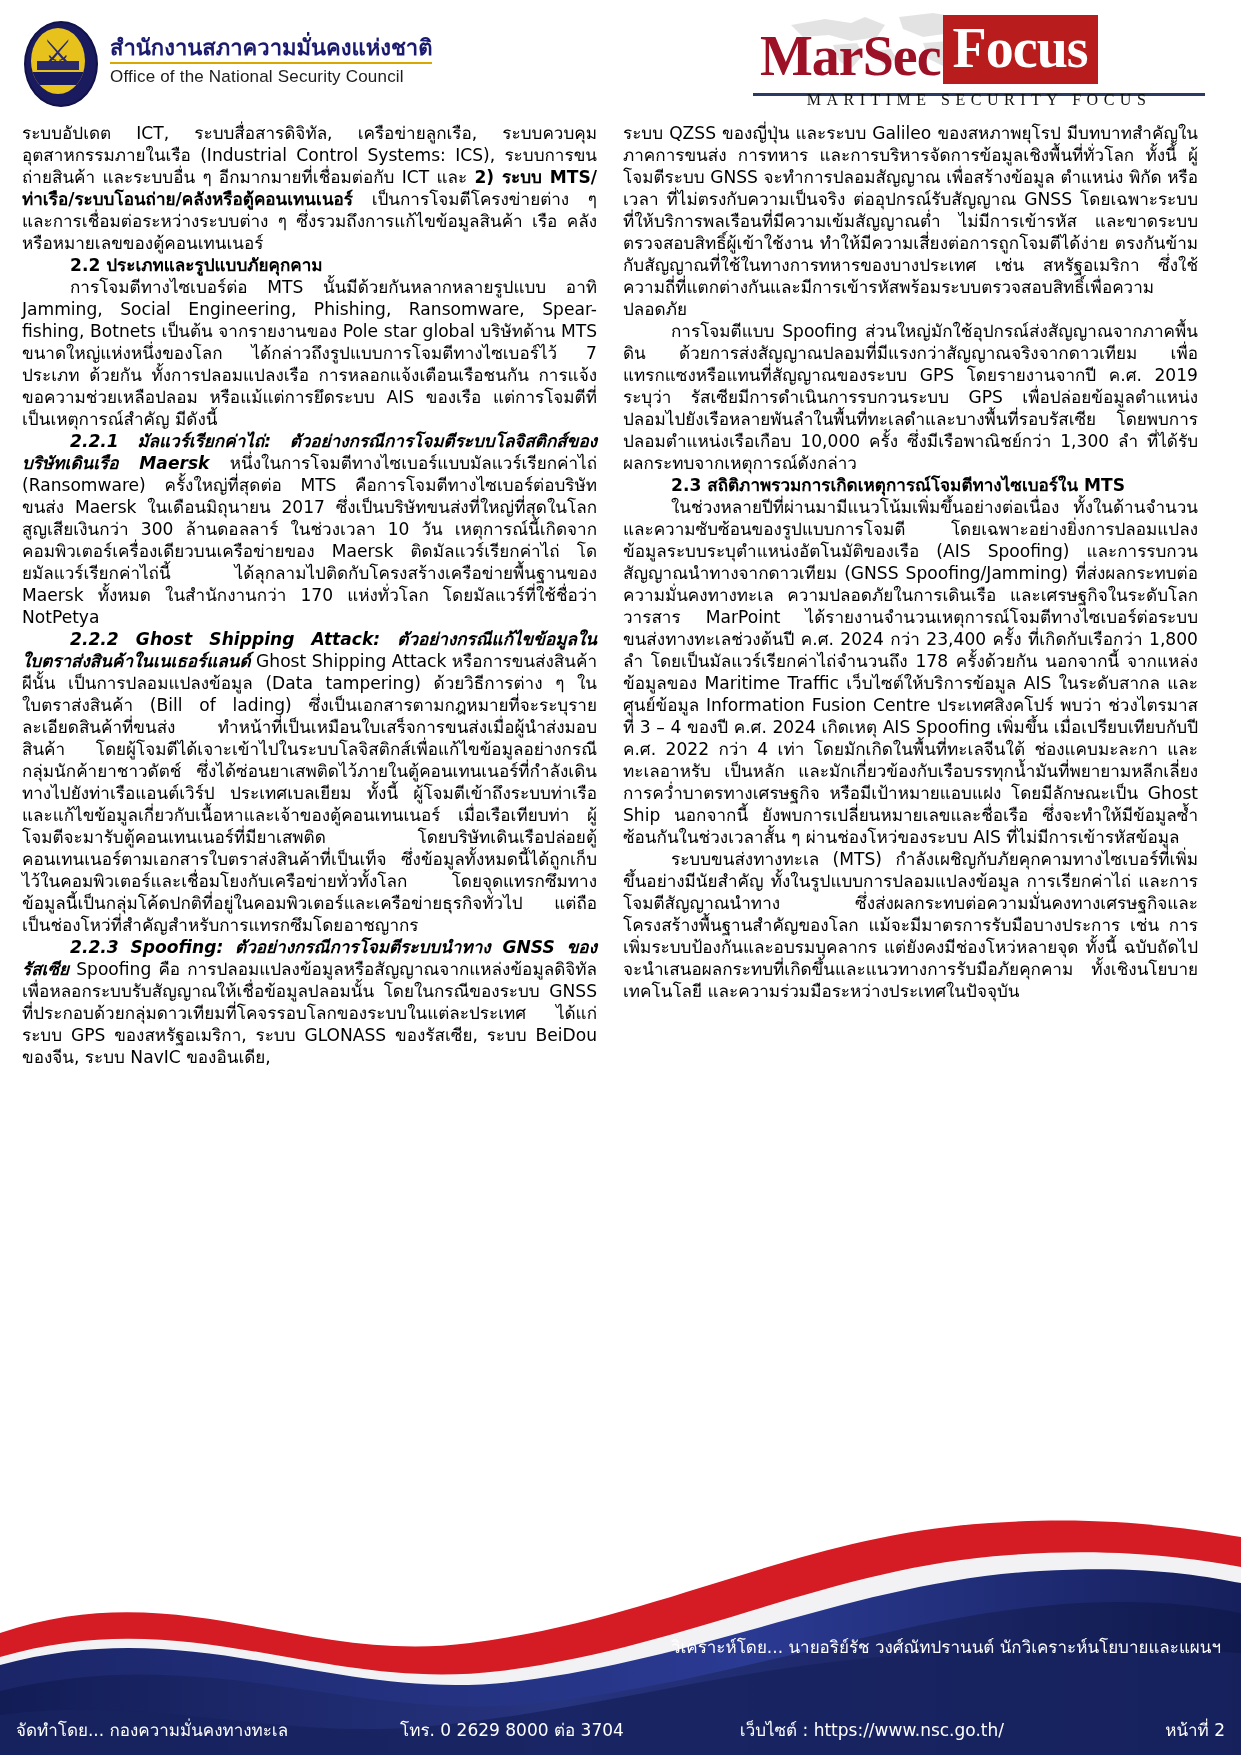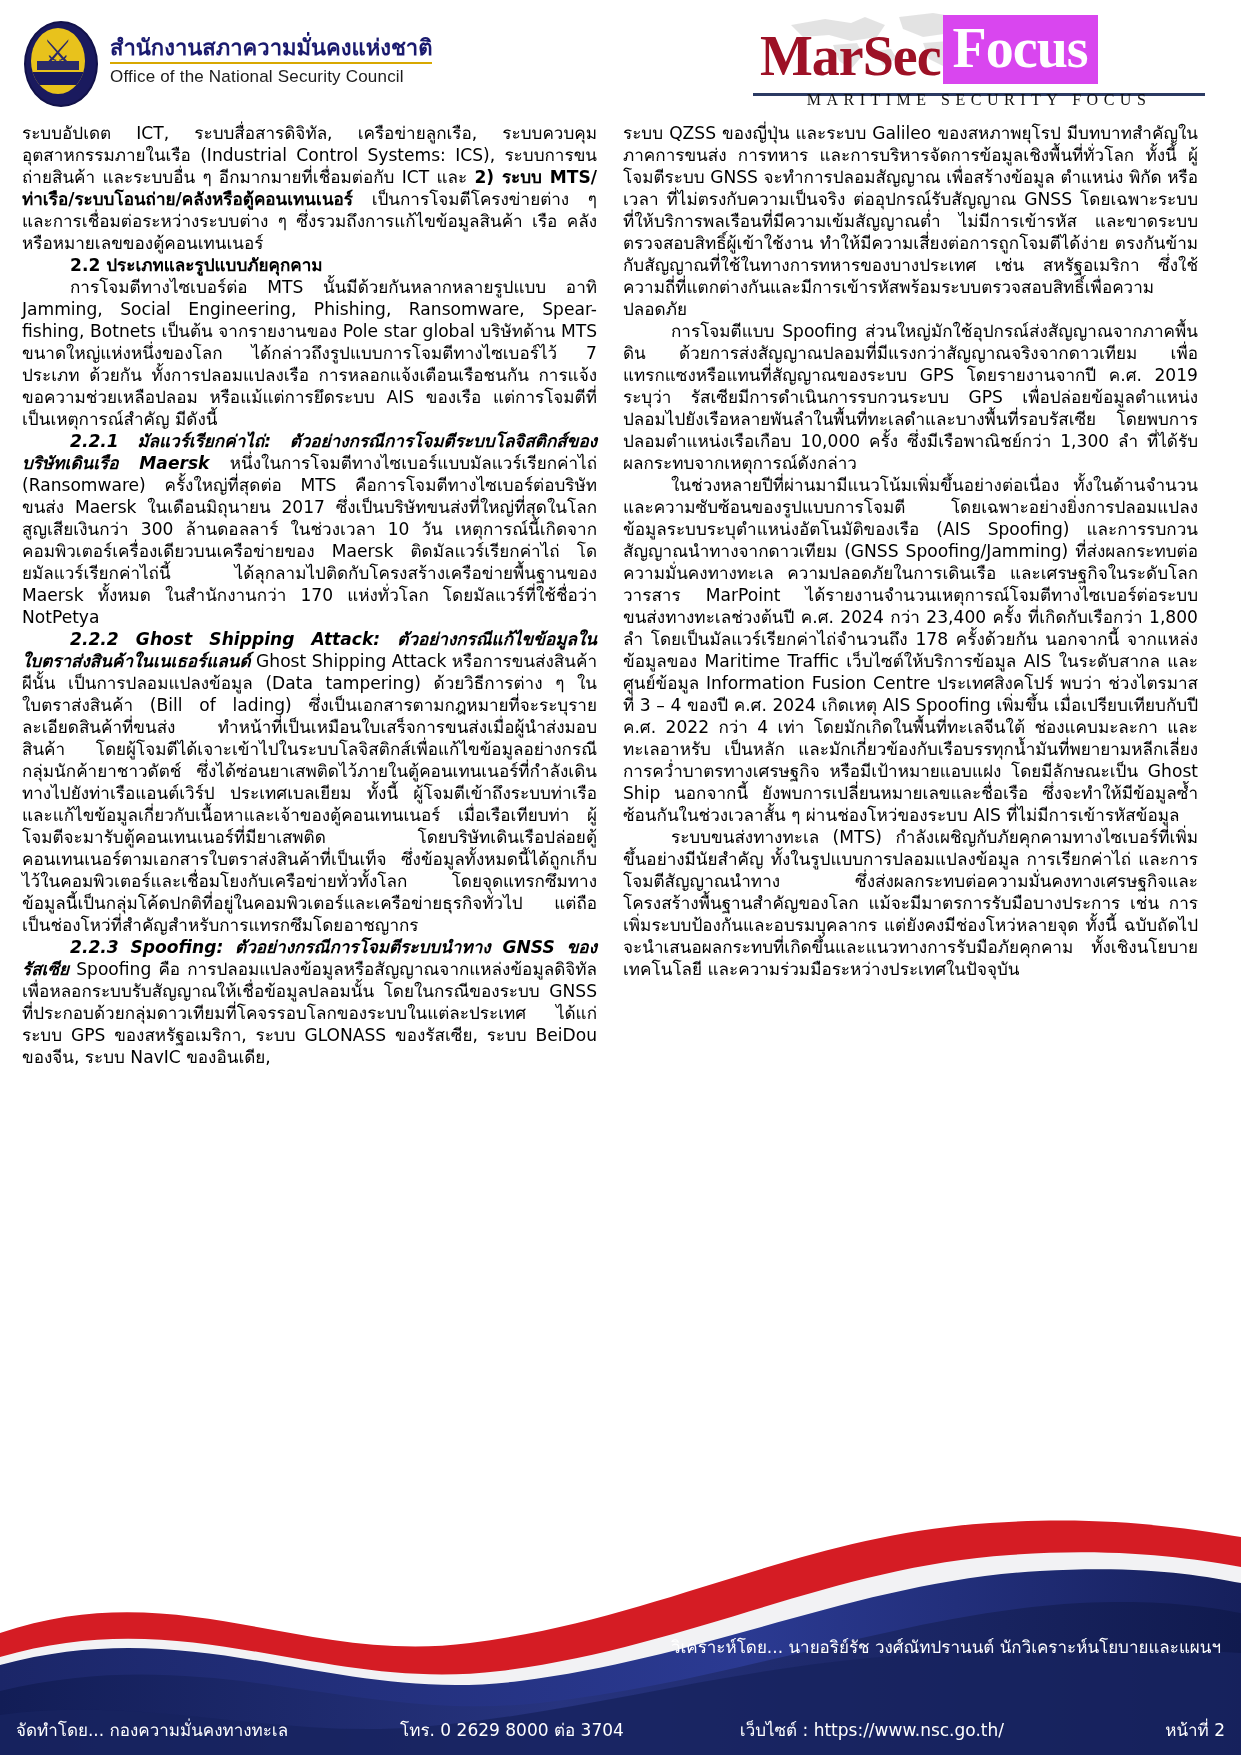--- a/index.html
+++ b/index.html
@@ -126,21 +126,21 @@
   }
   .marsec .marsec-word {
     font-family: "Liberation Serif", "DejaVu Serif", serif;
     font-weight: bold;
     font-size: 56px;
     color: #9d1126;
     line-height: 1;
     letter-spacing: -1px;
   }
   .marsec .focus-box {
-    background: #d946ef;
+    background: #b91c1c;
     color: #ffffff;
     font-family: "Liberation Serif", "DejaVu Serif", serif;
     font-weight: bold;
     font-size: 56px;
     line-height: 1;
     padding: 5px 10px 8px 10px;
     letter-spacing: -1px;
     margin-left: 2px;
   }
   .marsec .rule {
@@ -294,20 +294,21 @@
         <p><span>ระบบอัปเดต ICT, ระบบสื่อสารดิจิทัล, เครือข่ายลูกเรือ, ระบบควบคุมอุตสาหกรรมภายในเรือ (Industrial Control Systems: ICS), ระบบการขนถ่ายสินค้า และระบบอื่น ๆ อีกมากมายที่เชื่อมต่อกับ ICT และ </span><span class="b">2) ระบบ MTS/ท่าเรือ/ระบบโอนถ่าย/คลังหรือตู้คอนเทนเนอร์</span><span> เป็นการโจมตีโครงข่ายต่าง ๆ และการเชื่อมต่อระหว่างระบบต่าง ๆ ซึ่งรวมถึงการแก้ไขข้อมูลสินค้า เรือ คลัง หรือหมายเลขของตู้คอนเทนเนอร์</span></p>
         <p class="heading"><span class="b">2.2 ประเภทและรูปแบบภัยคุกคาม</span></p>
         <p class="indent"><span>การโจมตีทางไซเบอร์ต่อ MTS นั้นมีด้วยกันหลากหลายรูปแบบ อาทิ Jamming, Social Engineering, Phishing, Ransomware, Spear-fishing, Botnets เป็นต้น จากรายงานของ Pole star global บริษัทด้าน MTS ขนาดใหญ่แห่งหนึ่งของโลก ได้กล่าวถึงรูปแบบการโจมตีทางไซเบอร์ไว้ 7 ประเภท ด้วยกัน ทั้งการปลอมแปลงเรือ การหลอกแจ้งเตือนเรือชนกัน การแจ้งขอความช่วยเหลือปลอม หรือแม้แต่การยึดระบบ AIS ของเรือ แต่การโจมตีที่เป็นเหตุการณ์สำคัญ มีดังนี้</span></p>
         <p class="indent"><span class="bi">2.2.1 มัลแวร์เรียกค่าไถ่: ตัวอย่างกรณีการโจมตีระบบโลจิสติกส์ของบริษัทเดินเรือ Maersk</span><span> หนึ่งในการโจมตีทางไซเบอร์แบบมัลแวร์เรียกค่าไถ่ (Ransomware) ครั้งใหญ่ที่สุดต่อ MTS คือการโจมตีทางไซเบอร์ต่อบริษัทขนส่ง Maersk ในเดือนมิถุนายน 2017 ซึ่งเป็นบริษัทขนส่งที่ใหญ่ที่สุดในโลก สูญเสียเงินกว่า 300 ล้านดอลลาร์ ในช่วงเวลา 10 วัน เหตุการณ์นี้เกิดจากคอมพิวเตอร์เครื่องเดียวบนเครือข่ายของ Maersk ติดมัลแวร์เรียกค่าไถ่ โดยมัลแวร์เรียกค่าไถ่นี้ ได้ลุกลามไปติดกับโครงสร้างเครือข่ายพื้นฐานของ Maersk ทั้งหมด ในสำนักงานกว่า 170 แห่งทั่วโลก โดยมัลแวร์ที่ใช้ชื่อว่า NotPetya</span></p>
         <p class="indent"><span class="bi">2.2.2 Ghost Shipping Attack: ตัวอย่างกรณีแก้ไขข้อมูลในใบตราส่งสินค้าในเนเธอร์แลนด์</span><span> Ghost Shipping Attack หรือการขนส่งสินค้าผีนั้น เป็นการปลอมแปลงข้อมูล (Data tampering) ด้วยวิธีการต่าง ๆ ในใบตราส่งสินค้า (Bill of lading) ซึ่งเป็นเอกสารตามกฎหมายที่จะระบุรายละเอียดสินค้าที่ขนส่ง ทำหน้าที่เป็นเหมือนใบเสร็จการขนส่งเมื่อผู้นำส่งมอบสินค้า โดยผู้โจมตีได้เจาะเข้าไปในระบบโลจิสติกส์เพื่อแก้ไขข้อมูลอย่างกรณีกลุ่มนักค้ายาชาวดัตช์ ซึ่งได้ซ่อนยาเสพติดไว้ภายในตู้คอนเทนเนอร์ที่กำลังเดินทางไปยังท่าเรือแอนต์เวิร์ป ประเทศเบลเยียม ทั้งนี้ ผู้โจมตีเข้าถึงระบบท่าเรือและแก้ไขข้อมูลเกี่ยวกับเนื้อหาและเจ้าของตู้คอนเทนเนอร์ เมื่อเรือเทียบท่า ผู้โจมตีจะมารับตู้คอนเทนเนอร์ที่มียาเสพติด โดยบริษัทเดินเรือปล่อยตู้คอนเทนเนอร์ตามเอกสารใบตราส่งสินค้าที่เป็นเท็จ ซึ่งข้อมูลทั้งหมดนี้ได้ถูกเก็บไว้ในคอมพิวเตอร์และเชื่อมโยงกับเครือข่ายทั่วทั้งโลก โดยจุดแทรกซึมทางข้อมูลนี้เป็นกลุ่มโค้ดปกติที่อยู่ในคอมพิวเตอร์และเครือข่ายธุรกิจทั่วไป แต่ถือเป็นช่องโหว่ที่สำคัญสำหรับการแทรกซึมโดยอาชญากร</span></p>
         <p class="indent"><span class="bi">2.2.3 Spoofing: ตัวอย่างกรณีการโจมตีระบบนำทาง GNSS ของรัสเซีย</span><span> Spoofing คือ การปลอมแปลงข้อมูลหรือสัญญาณจากแหล่งข้อมูลดิจิทัล เพื่อหลอกระบบรับสัญญาณให้เชื่อข้อมูลปลอมนั้น โดยในกรณีของระบบ GNSS ที่ประกอบด้วยกลุ่มดาวเทียมที่โคจรรอบโลกของระบบในแต่ละประเทศ ได้แก่ ระบบ GPS ของสหรัฐอเมริกา, ระบบ GLONASS ของรัสเซีย, ระบบ BeiDou ของจีน, ระบบ NavIC ของอินเดีย,</span></p>
       </div>
     <div class="col" id="right-col">
         <p><span>ระบบ QZSS ของญี่ปุ่น และระบบ Galileo ของสหภาพยุโรป มีบทบาทสำคัญในภาคการขนส่ง การทหาร และการบริหารจัดการข้อมูลเชิงพื้นที่ทั่วโลก ทั้งนี้ ผู้โจมตีระบบ GNSS จะทำการปลอมสัญญาณ เพื่อสร้างข้อมูล ตำแหน่ง พิกัด หรือเวลา ที่ไม่ตรงกับความเป็นจริง ต่ออุปกรณ์รับสัญญาณ GNSS โดยเฉพาะระบบที่ให้บริการพลเรือนที่มีความเข้มสัญญาณต่ำ ไม่มีการเข้ารหัส และขาดระบบตรวจสอบสิทธิ์ผู้เข้าใช้งาน ทำให้มีความเสี่ยงต่อการถูกโจมตีได้ง่าย ตรงกันข้ามกับสัญญาณที่ใช้ในทางการทหารของบางประเทศ เช่น สหรัฐอเมริกา ซึ่งใช้ความถี่ที่แตกต่างกันและมีการเข้ารหัสพร้อมระบบตรวจสอบสิทธิ์เพื่อความปลอดภัย</span></p>
         <p class="indent"><span>การโจมตีแบบ Spoofing ส่วนใหญ่มักใช้อุปกรณ์ส่งสัญญาณจากภาคพื้นดิน ด้วยการส่งสัญญาณปลอมที่มีแรงกว่าสัญญาณจริงจากดาวเทียม เพื่อแทรกแซงหรือแทนที่สัญญาณของระบบ GPS โดยรายงานจากปี ค.ศ. 2019 ระบุว่า รัสเซียมีการดำเนินการรบกวนระบบ GPS เพื่อปล่อยข้อมูลตำแหน่งปลอมไปยังเรือหลายพันลำในพื้นที่ทะเลดำและบางพื้นที่รอบรัสเซีย โดยพบการปลอมตำแหน่งเรือเกือบ 10,000 ครั้ง ซึ่งมีเรือพาณิชย์กว่า 1,300 ลำ ที่ได้รับผลกระทบจากเหตุการณ์ดังกล่าว</span></p>
+        <p class="heading"><span class="b">2.3 สถิติภาพรวมการเกิดเหตุการณ์โจมตีทางไซเบอร์ใน MTS</span></p>
         <p class="indent"><span>ในช่วงหลายปีที่ผ่านมามีแนวโน้มเพิ่มขึ้นอย่างต่อเนื่อง ทั้งในด้านจำนวนและความซับซ้อนของรูปแบบการโจมตี โดยเฉพาะอย่างยิ่งการปลอมแปลงข้อมูลระบบระบุตำแหน่งอัตโนมัติของเรือ (AIS Spoofing) และการรบกวนสัญญาณนำทางจากดาวเทียม (GNSS Spoofing/Jamming) ที่ส่งผลกระทบต่อความมั่นคงทางทะเล ความปลอดภัยในการเดินเรือ และเศรษฐกิจในระดับโลก วารสาร MarPoint ได้รายงานจำนวนเหตุการณ์โจมตีทางไซเบอร์ต่อระบบขนส่งทางทะเลช่วงต้นปี ค.ศ. 2024 กว่า 23,400 ครั้ง ที่เกิดกับเรือกว่า 1,800 ลำ โดยเป็นมัลแวร์เรียกค่าไถ่จำนวนถึง 178 ครั้งด้วยกัน นอกจากนี้ จากแหล่งข้อมูลของ Maritime Traffic เว็บไซต์ให้บริการข้อมูล AIS ในระดับสากล และ ศูนย์ข้อมูล Information Fusion Centre ประเทศสิงคโปร์ พบว่า ช่วงไตรมาสที่ 3 – 4 ของปี ค.ศ. 2024 เกิดเหตุ AIS Spoofing เพิ่มขึ้น เมื่อเปรียบเทียบกับปี ค.ศ. 2022 กว่า 4 เท่า โดยมักเกิดในพื้นที่ทะเลจีนใต้ ช่องแคบมะละกา และทะเลอาหรับ เป็นหลัก และมักเกี่ยวข้องกับเรือบรรทุกน้ำมันที่พยายามหลีกเลี่ยงการคว่ำบาตรทางเศรษฐกิจ หรือมีเป้าหมายแอบแฝง โดยมีลักษณะเป็น Ghost Ship นอกจากนี้ ยังพบการเปลี่ยนหมายเลขและชื่อเรือ ซึ่งจะทำให้มีข้อมูลซ้ำซ้อนกันในช่วงเวลาสั้น ๆ ผ่านช่องโหว่ของระบบ AIS ที่ไม่มีการเข้ารหัสข้อมูล</span></p>
         <p class="indent"><span>ระบบขนส่งทางทะเล (MTS) กำลังเผชิญกับภัยคุกคามทางไซเบอร์ที่เพิ่มขึ้นอย่างมีนัยสำคัญ ทั้งในรูปแบบการปลอมแปลงข้อมูล การเรียกค่าไถ่ และการโจมตีสัญญาณนำทาง ซึ่งส่งผลกระทบต่อความมั่นคงทางเศรษฐกิจและโครงสร้างพื้นฐานสำคัญของโลก แม้จะมีมาตรการรับมือบางประการ เช่น การเพิ่มระบบป้องกันและอบรมบุคลากร แต่ยังคงมีช่องโหว่หลายจุด ทั้งนี้ ฉบับถัดไปจะนำเสนอผลกระทบที่เกิดขึ้นและแนวทางการรับมือภัยคุกคาม ทั้งเชิงนโยบาย เทคโนโลยี และความร่วมมือระหว่างประเทศในปัจจุบัน</span></p>
       </div>
   </div>
 
   <div class="footer">
     <svg viewBox="0 0 1241 240" preserveAspectRatio="none">
       <defs>
         <linearGradient id="gnavy" x1="0" y1="0" x2="1" y2="0">
           <stop offset="0%" stop-color="#121d56"></stop>

